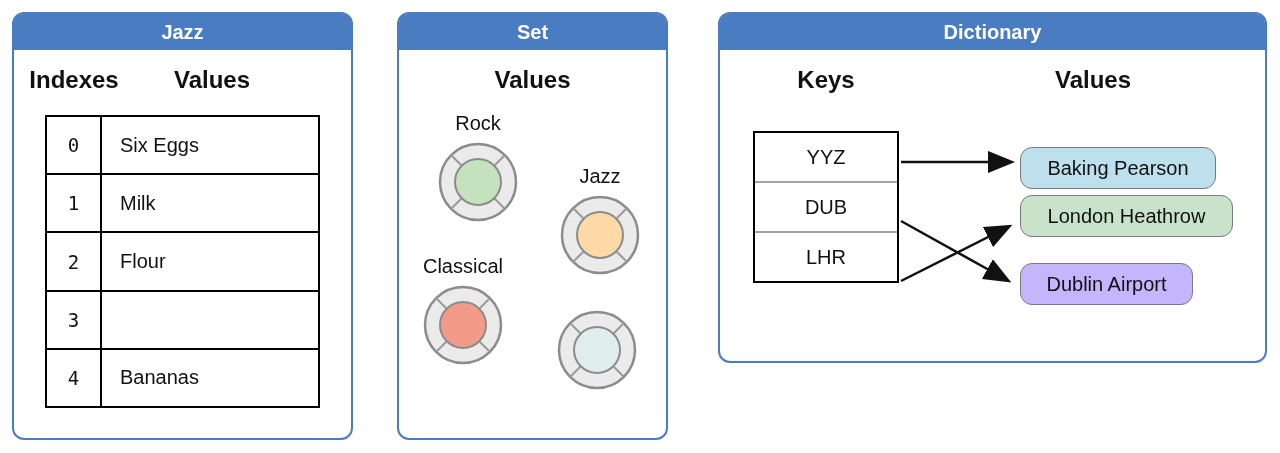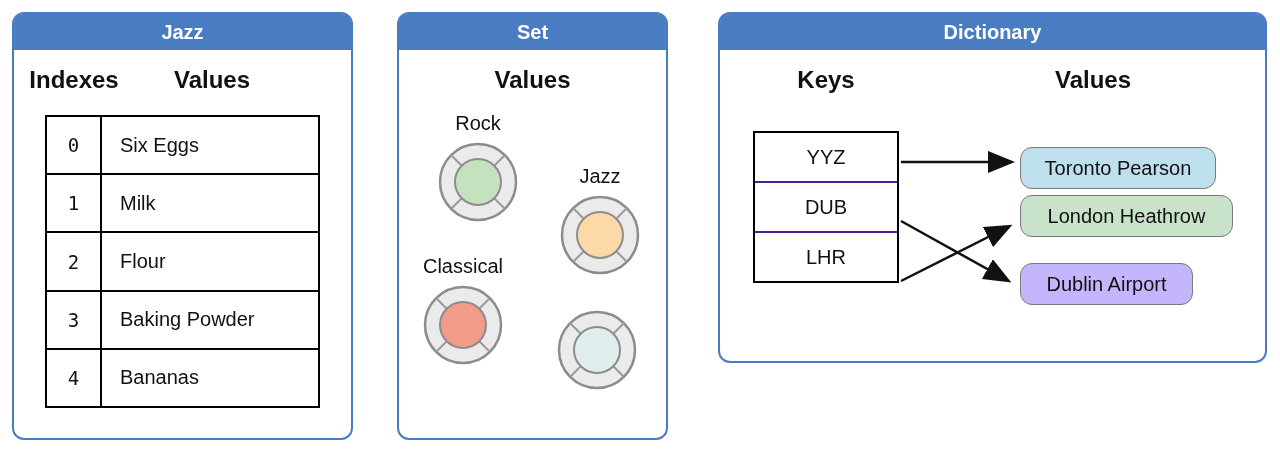--- a/index.html
+++ b/index.html
@@ -83,21 +83,21 @@
     position: absolute;
     left: 33px; top: 117px;
     width: 146px; height: 152px;
     border: 2px solid #000;
     display: flex;
     flex-direction: column;
     background: #fff;
   }
   .key-cell {
     flex: 1;
-    border-top: 2px solid #4c1d95;
+    border-top: 2px solid #a3a3a3;
     display: flex; align-items: center; justify-content: center;
     font-size: 20px;
   }
   .key-cell:first-child { border-top: none; }
   .dict-arrows { position: absolute; left: 0; top: 0; }
   .pill {
     position: absolute;
     border: 1.5px solid #7a7a7a;
     border-radius: 12px;
     display: flex; align-items: center; justify-content: center;
@@ -127,21 +127,20 @@
       <div class="array-row">
         <span class="array-idx">1</span>
         <span class="array-val">Milk</span>
       </div>
       <div class="array-row">
         <span class="array-idx">2</span>
         <span class="array-val">Flour</span>
       </div>
       <div class="array-row">
         <span class="array-idx">3</span>
-        <span class="array-val">Baking Powder</span>
       </div>
       <div class="array-row">
         <span class="array-idx">4</span>
         <span class="array-val">Bananas</span>
       </div>
     </div>
   </section>
 
   <section class="panel" id="set-panel" style="border-color: rgb(74, 124, 194);">
     <header class="panel-header" style="background-color: rgb(74, 124, 194);">Set</header>
@@ -204,18 +203,18 @@
       <defs>
         <marker id="ah" markerWidth="11" markerHeight="9" refX="9" refY="4.5" orient="auto">
           <path d="M0,0 L11,4.5 L0,9 z" fill="#111"></path>
         </marker>
       </defs>
       <line x1="181" y1="148" x2="290" y2="148" stroke="#111" stroke-width="2.5" marker-end="url(#ah)"></line>
       <line x1="181" y1="207" x2="287" y2="266" stroke="#111" stroke-width="2.5" marker-end="url(#ah)"></line>
       <line x1="181" y1="267" x2="288" y2="213" stroke="#111" stroke-width="2.5" marker-end="url(#ah)"></line>
     </svg>
 
-    <div class="pill pill-0" style="background-color: rgb(190, 224, 236);">Toronto Pearson</div>
+    <div class="pill pill-0" style="background-color: rgb(190, 224, 236);">Baking Pearson</div>
     <div class="pill pill-1" style="background-color: rgb(200, 227, 201);">London Heathrow</div>
     <div class="pill pill-2" style="background-color: #c4b5fd;">Dublin Airport</div>
   </section>
 
 </div>
 
 </body></html>

